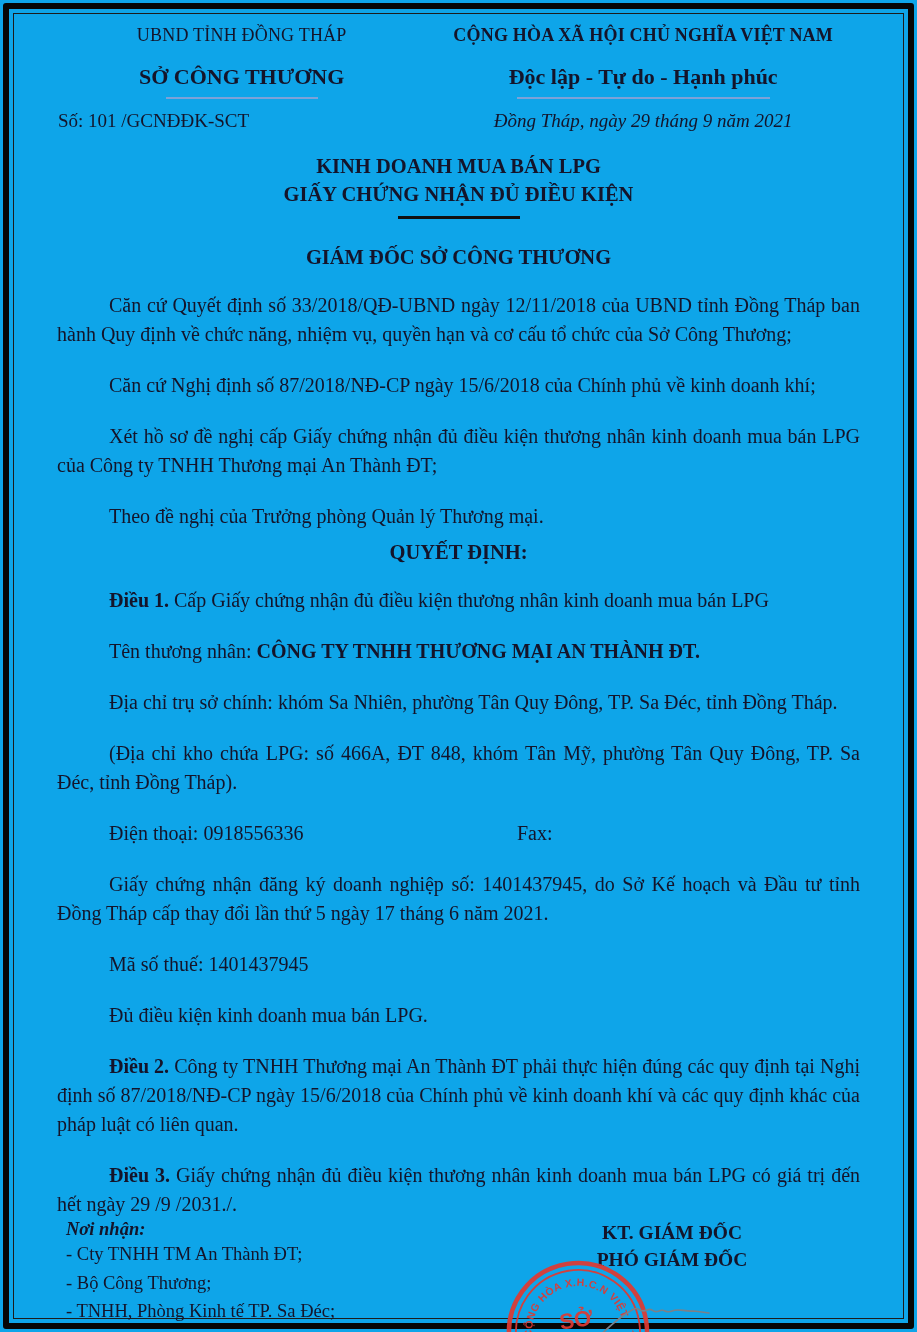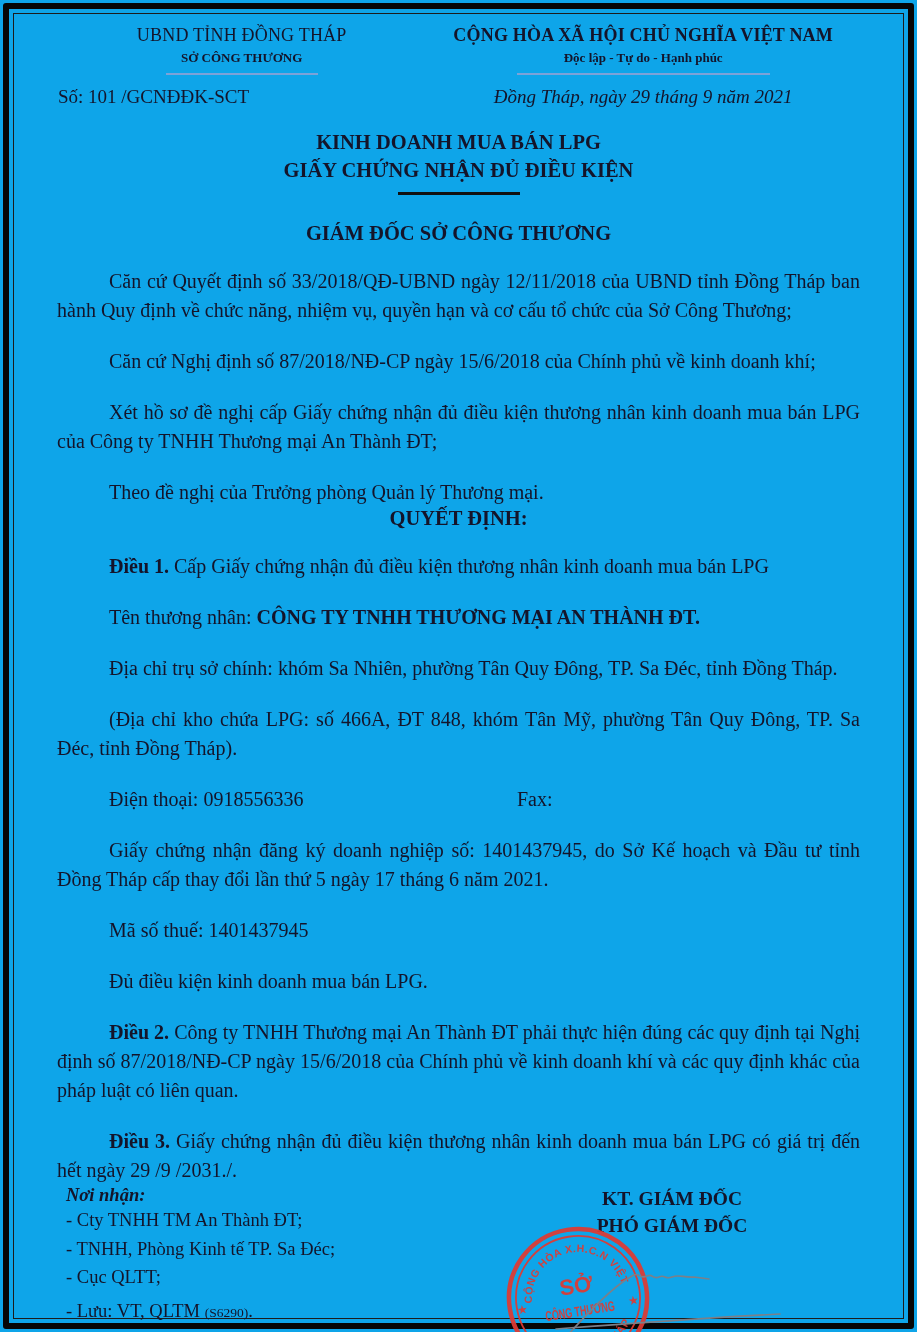--- a/index.html
+++ b/index.html
@@ -11,41 +11,41 @@
   }
   .frame-outer { position:absolute; inset:3px; border:6px solid #060606; border-radius:3px; pointer-events:none; }
   .frame-inner { position:absolute; inset:13px; border:1.6px solid #1c1c1c; pointer-events:none; }
   .content { position:absolute; inset:14px; padding:11px 43px 0 43px; }
 
   
   .hdr { display:flex; }
   .hdr-left { width:46%; text-align:center; }
   .hdr-right { width:54%; text-align:center; }
   .hdr-l1 { font-size:18px; letter-spacing:.2px; }
-  .hdr-l2 { font-size:13px; font-weight:bold; margin-top:4px; }
+  .hdr-l2 { font-size:22px; font-weight:bold; margin-top:18px; }
   .rule-blue { height:2.4px; background:#7da2d8; margin:7px auto 0 auto; }
   .rule-left { width:152px; }
   .rule-right { width:253px; }
   .numrow { display:flex; margin-top:11px; align-items:baseline; }
   .doc-num { width:46%; font-size:19px; text-align:left; padding-left:1px; }
   .date-line { width:54%; text-align:center; font-style:italic; font-size:19px; }
 
   
   .title { text-align:center; margin-top:20px; font-weight:bold; font-size:20.5px; line-height:28px; }
   .title-rule { width:122px; height:3px; background:#111; margin:8px auto 0 auto; }
   .issuer { text-align:center; font-weight:bold; font-size:20.5px; margin-top:27px; }
 
   
   .body-text { margin-top:9px; }
   .para {
     font-size:20px; line-height:29px; text-align:justify;
     text-indent:52px; margin-top:22px;
   }
   .b { font-weight:bold; }
-  .decision { text-align:center; font-weight:bold; font-size:20.5px; }
+  .decision { text-align:center; font-weight:bold; font-size:20.5px; margin-top:10px; }
   .phone-row { position:relative; }
   .fax { position:absolute; left:408px; top:0; }
 
   
   .footer { display:flex; }
   .f-left { flex:1; padding-left:9px; }
   .f-right { width:430px; text-align:center; }
   .recip-title { font-weight:bold; font-style:italic; font-size:18.5px; }
   .recip-item { font-size:18.5px; line-height:28.5px; }
   .recip-last { margin-top:5px; }
@@ -117,20 +117,21 @@
 
       <p class="para"><span class="b">Điều 2.</span><span> Công ty TNHH Thương mại An Thành ĐT phải thực hiện đúng các quy định tại Nghị định số 87/2018/NĐ-CP ngày 15/6/2018 của Chính phủ về kinh doanh khí và các quy định khác của pháp luật có liên quan.</span></p>
 
       <p class="para"><span class="b">Điều 3.</span><span> Giấy chứng nhận đủ điều kiện thương nhân kinh doanh mua bán LPG có giá trị đến hết ngày 29 /9 /2031./.</span></p>
     </div>
 
     <div class="footer">
       <div class="f-left">
         <div class="recip-title">Nơi nhận:</div>
         <div class="recip-item">- Cty TNHH TM An Thành ĐT;</div>
+        <div class="recip-item">- Bộ Công Thương;</div>
         <div class="recip-item">- TNHH, Phòng Kinh tế TP. Sa Đéc;</div>
         <div class="recip-item">- Cục QLTT;</div>
         <div class="recip-item recip-last"><span>- Lưu: VT, QLTM </span><span class="small-note">(S6290)</span><span>.</span></div>
       </div>
 
       <div class="f-right">
         <div class="sign-title">KT. GIÁM ĐỐC</div>
         <div class="sign-title">PHÓ GIÁM ĐỐC</div>
 
         <div class="sig-area">

